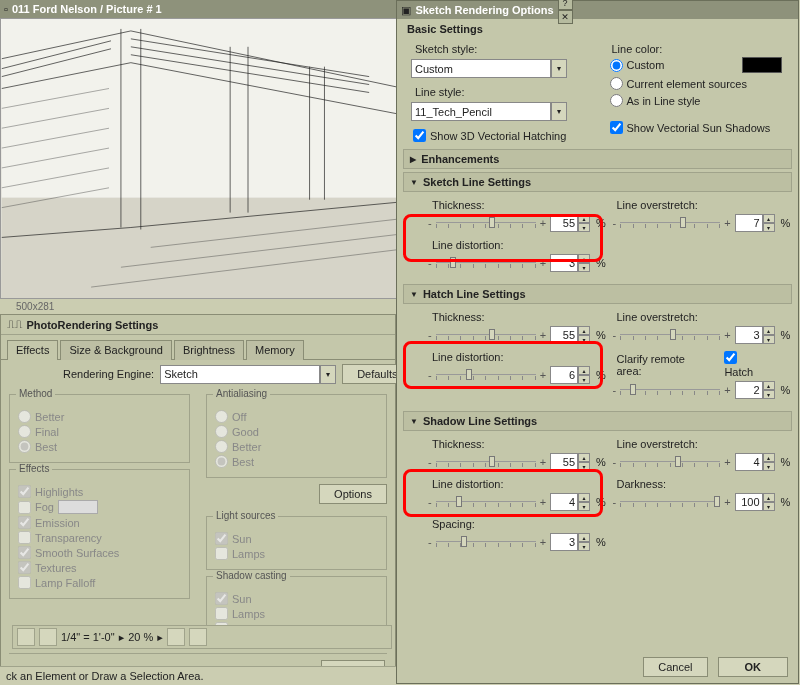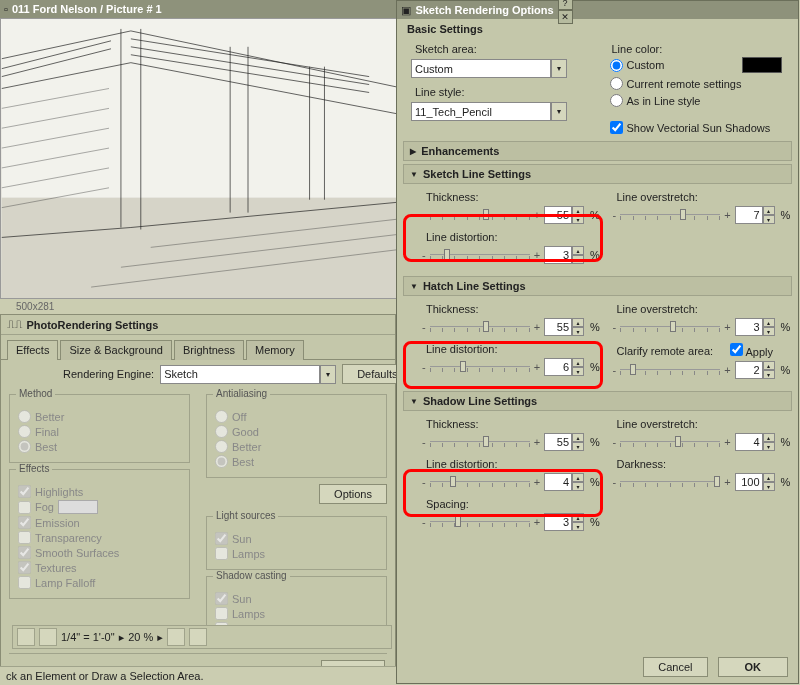--- a/index.html
+++ b/index.html
@@ -50,21 +50,21 @@
 .swatch{width:40px;height:16px;background:#000;border:1px solid #555}
 .highlight{border:3px solid #f00;border-radius:8px;position:absolute;pointer-events:none}
 .bottom-left{position:absolute;left:0;top:0;width:396px}
 .statusbar{position:absolute;bottom:0;left:0;width:396px;background:#cbcdb1;padding:3px 6px;border-top:1px solid #a0a38b}
 .toolbar-bottom{position:absolute;left:12px;top:625px;width:380px;height:24px;background:#c4c7aa;border:1px solid #a0a38b;display:flex;align-items:center;gap:4px;padding:0 4px;font-size:10px}
 .tb-ico{width:18px;height:18px;border:1px solid #a0a38b;background:#d5d7bd}
 hr.sep{border:none;border-top:1px solid #a0a38b;margin:2px 8px}
 .two-col{display:flex}
 .two-col>div{flex:1}
 .dlg-footer{position:absolute;bottom:6px;right:10px;display:flex;gap:10px}
-.param-grid{display:flex;padding:0 15px 6px;gap:10px}
+.param-grid{display:flex;padding:0 21px 6px;gap:10px}
 .param-grid .col{flex:1;min-width:0}
 .plabel{padding:4px 10px 0 14px}
 </style>
 </head>
 <body>
 
 <div class="bottom-left">
   <div class="titlebar">
     <span>▫</span>
     <span class="txt">011 Ford Nelson / Picture # 1</span>
@@ -252,45 +252,49 @@
     <span class="txt">Sketch Rendering Options</span>
     <div class="winbtns">
       <div class="winbtn">?</div>
       <div class="winbtn">✕</div>
     </div>
   </div>
 
   <div class="subhd">Basic Settings</div>
   <div class="two-col" style="padding:0 4px">
     <div>
-      <div class="plabel">Sketch area:</div>
+      <div class="plabel">Sketch style:</div>
       <div class="form-row">
           <div class="selwrap">
             <input class="sel" style="width: 140px;" readonly="" value="Custom">
             <div class="selbtn">▾</div>
           </div>
         </div>
       <div class="plabel">Line style:</div>
       <div class="form-row">
           <div class="selwrap">
             <input class="sel" style="width: 140px;" readonly="" value="11_Tech_Pencil">
             <div class="selbtn">▾</div>
           </div>
+        </div>
+      <div class="check" style="padding:4px 12px">
+          <input type="checkbox" checked="" style="">
+          <span class="lbl">Show 3D Vectorial Hatching</span>
         </div>
     </div>
     <div>
       <div class="plabel">Line color:</div>
       <div class="radio" style="padding:2px 12px">
           <input type="radio" checked="" style="">
           <span class="lbl">Custom</span>
           <div class="swatch" style="margin-left:auto"></div>
         </div>
       <div class="radio" style="padding:2px 12px">
           <input type="radio" style="">
-          <span class="lbl">Current remote settings</span>
+          <span class="lbl">Current element sources</span>
         </div>
       <div class="radio" style="padding:2px 12px">
           <input type="radio" style="">
           <span class="lbl">As in Line style</span>
         </div>
       <div class="check" style="padding:12px 12px 4px">
           <input type="checkbox" checked="" style="">
           <span class="lbl">Show Vectorial Sun Shadows</span>
         </div>
     </div>
@@ -484,21 +488,21 @@
             <input value="3" style="">
             <div class="spinners">
               <div>▴</div>
               <div>▾</div>
             </div>
           </div>
           <span class="pct">%</span>
         </div>
       <div class="plabel" style="display:flex;gap:16px;align-items:center">
           <span>Clarify remote area:</span>
-          <span style="margin-left:auto"><input type="checkbox" checked="" style=""> <span>Apply</span></span>
+          <span style="margin-left:auto"><input type="checkbox" checked="" style=""> <span>Hatch</span></span>
         </div>
       <div class="slider-row">
           <span class="minus">-</span>
           <div class="slider">
             <div class="track"></div>
             <div class="ticks">
               <span></span>
               <span></span>
               <span></span>
               <span></span>

